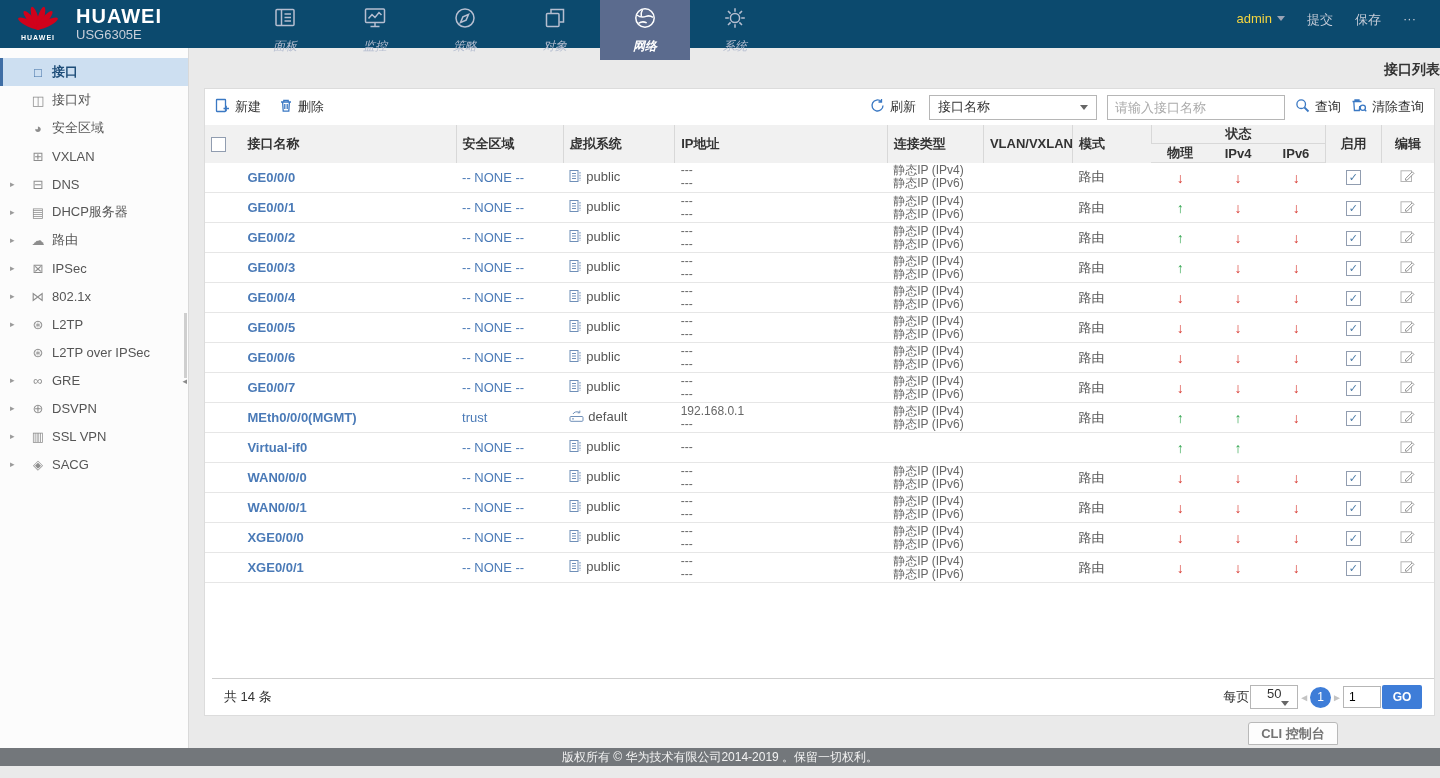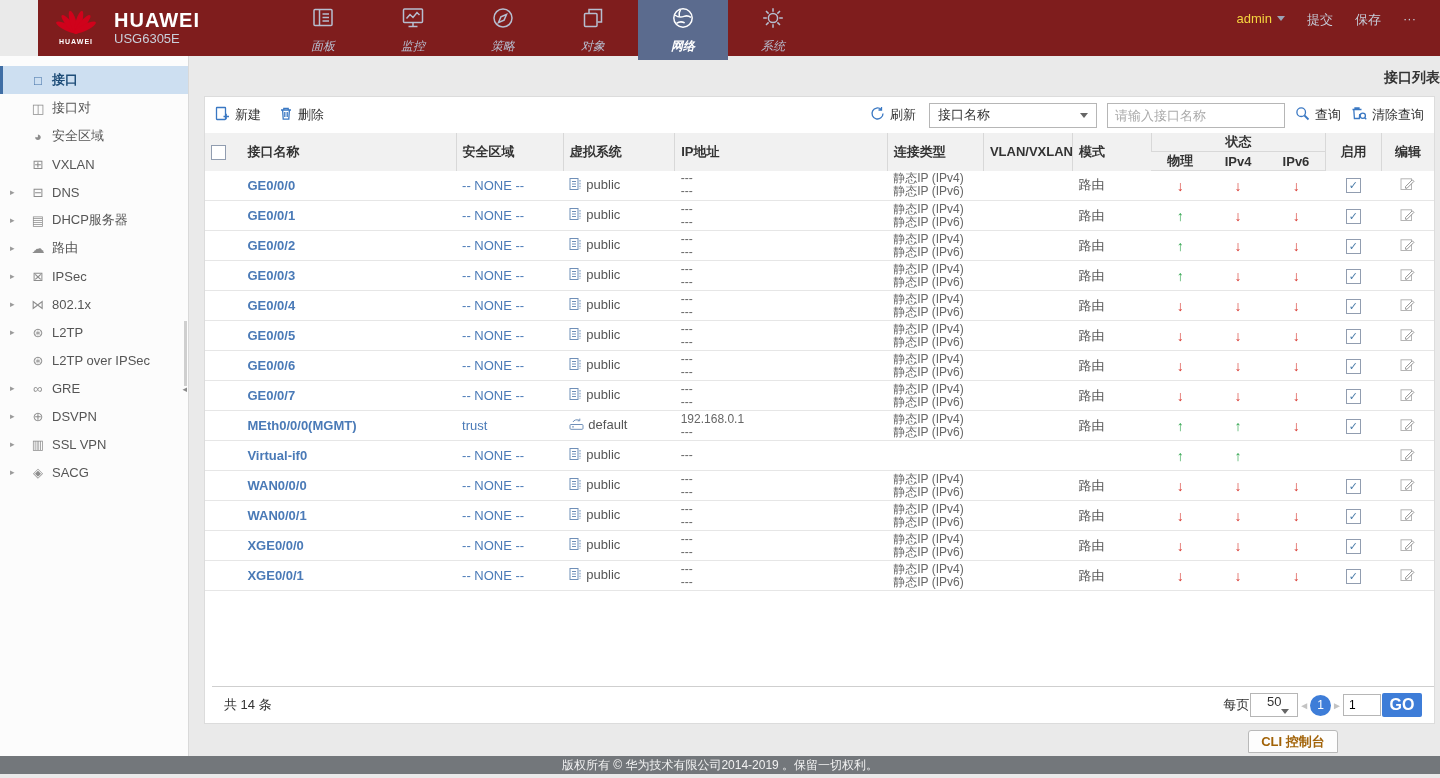--- a/index.html
+++ b/index.html
@@ -2,21 +2,21 @@
 <html><head>
 <meta charset="utf-8">
 <style>
   html,body{margin:0;padding:0;}
   body{
     width:1440px;height:778px;overflow:hidden;
     font-family:"Liberation Sans","DejaVu Sans",sans-serif;
     background:#eaeaea;color:#333;
   }
   
-  .topbar{height:56px;background:#7f1d1d;display:flex;margin-left:38px;}
+  .topbar{height:48px;background:#0c4a6e;display:flex;}
   .brand{display:flex;align-items:center;padding-left:12px;width:208px;}
   .brand-logo{width:52px;height:48px;display:flex;flex-direction:column;align-items:center;}
   .brand-logo .hw-word{color:#fff;font-size:7px;font-weight:bold;letter-spacing:1px;margin-top:-2px;}
   .brand-text{margin-left:12px;}
   .brand-name{font-size:20px;font-weight:bold;color:#fff;letter-spacing:1px;line-height:22px;}
   .brand-model{font-size:13px;color:#c9cfda;line-height:16px;}
   .nav{display:flex;margin-left:20px;}
   .nav-item{width:90px;height:60px;display:flex;flex-direction:column;align-items:center;justify-content:center;gap:3px;cursor:pointer;}
   .nav-item.active{background:#5b6b8e;}
   .nav-icon svg{stroke:#b6bed0;fill:none;stroke-width:1.5;}
@@ -71,24 +71,24 @@
   .vsys-icon{display:inline-block;vertical-align:-2px;margin-right:4px;}
   .edit-btn{display:inline-block;cursor:pointer;}
   
   .table-spacer{flex:1;}
   .table-footer{border-top:1px solid #cfcfcf;height:36px;display:flex;align-items:center;padding:0 12px;font-size:13px;color:#333;flex:none;margin-left:7px;}
   .pager{margin-left:auto;display:flex;align-items:center;gap:1px;}
   .select.small{width:48px;height:24px;flex-direction:column;}
   .pg-arrow{color:#c3c3c3;font-size:10px;cursor:pointer;}
   .page-circle{width:21px;height:21px;border-radius:50%;background:#3e7dd8;color:#fff;font-size:12px;display:flex;align-items:center;justify-content:center;cursor:pointer;}
   .goto-input{width:38px;height:22px;border:1px solid #b6b6b6;font-size:12px;padding:0 5px;box-sizing:border-box;outline:none;}
-  .go-btn{width:40px;height:24px;background:#3e7dd8;color:#fff;border:none;font-size:16px;font-weight:bold;border-radius:2px;cursor:pointer;}
+  .go-btn{width:40px;height:24px;background:#3e7dd8;color:#fff;border:none;font-size:12px;font-weight:bold;border-radius:2px;cursor:pointer;}
   
   .below{height:32px;position:relative;}
-  .cli-btn{position:absolute;right:102px;top:6px;width:88px;height:21px;background:#fdfdfd;border:1px solid #b9b9b9;border-radius:3px 3px 0 0;color:#a16207;font-weight:bold;font-size:13px;display:flex;align-items:center;justify-content:center;cursor:pointer;}
+  .cli-btn{position:absolute;right:102px;top:6px;width:88px;height:21px;background:#fdfdfd;border:1px solid #b9b9b9;border-radius:3px 3px 0 0;color:#737373;font-weight:bold;font-size:13px;display:flex;align-items:center;justify-content:center;cursor:pointer;}
   .footer{height:18px;background:#73777b;color:#f2f2f2;font-size:12px;display:flex;align-items:center;justify-content:center;}
 </style>
 </head>
 <body>
 
 <div class="topbar">
   <div class="brand">
     <div class="brand-logo">
       <svg width="44" height="36" viewBox="0 0 44 36">
         <g fill="#d0021b">

